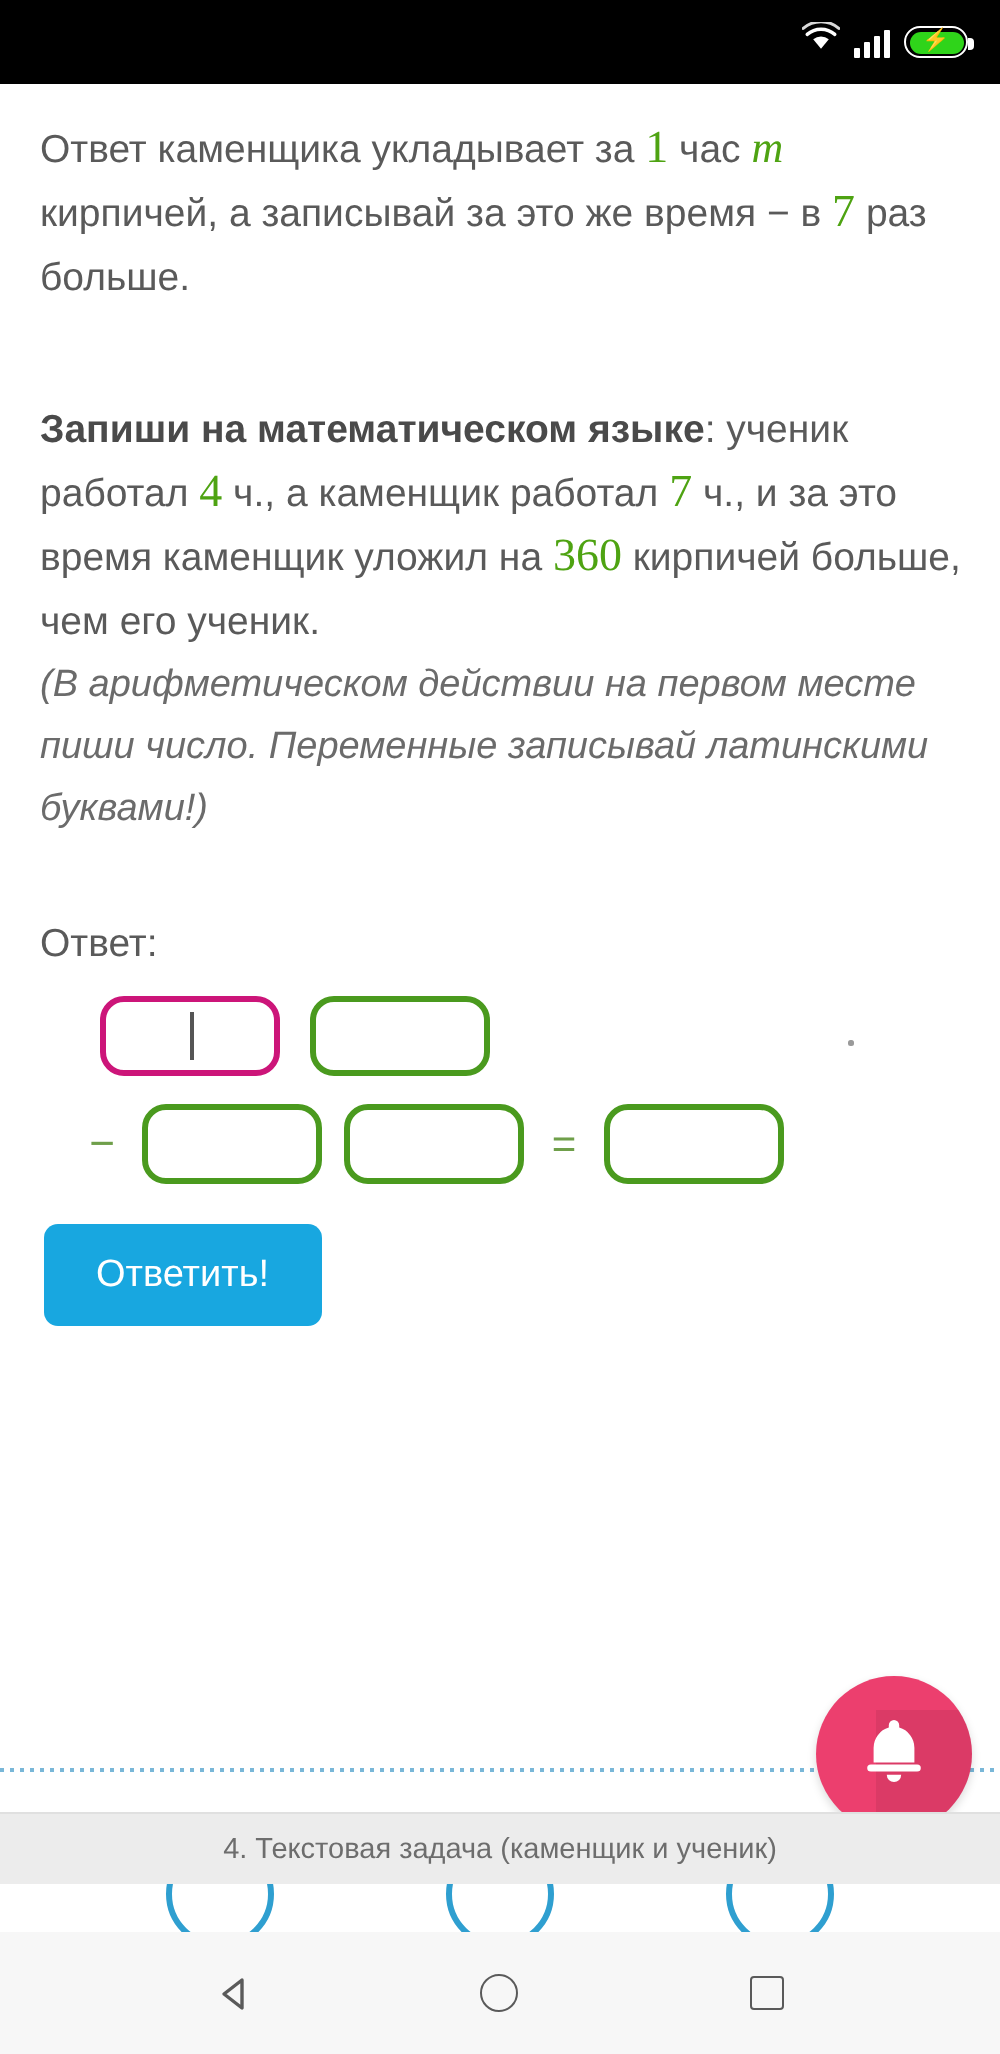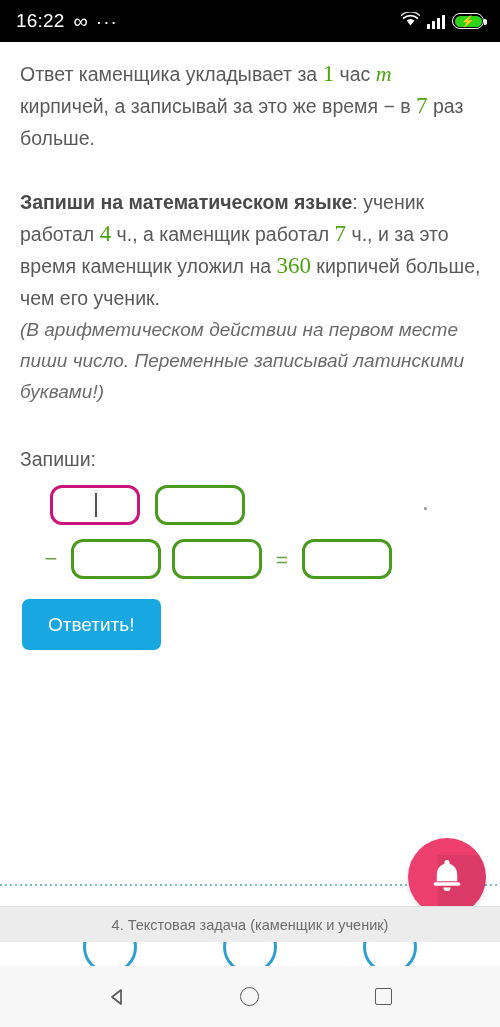--- a/index.html
+++ b/index.html
@@ -110,21 +110,21 @@
     position: relative;
     overflow: hidden;
   }
 
   .para {
     font-size: 19.5px;
     line-height: 32px;
     color: #5a5a5a;
     margin-bottom: 0;
   }
-  .para + .para { margin-top: 32px; }
+  .para + .para { margin-top: 44px; }
 
   .hl {
     color: #4ea312;
     font-size: 23px;
     font-family: "Liberation Serif", serif;
     line-height: 1;
   }
   .var {
     color: #4ea312;
     font-family: "Liberation Serif", serif;
@@ -326,25 +326,20 @@
   .nav-recent {
     width: 17px; height: 17px;
     border: 1.8px solid #5a5a5a;
     border-radius: 2px;
   }
 </style>
 </head>
 <body>
 
 <div class="status-bar">
-  <div class="status-left">
-    <span class="status-clock">16:22</span>
-    <span class="infinity-icon">∞</span>
-    <span class="dots-icon">···</span>
-  </div>
   <div class="status-right">
     <span class="wifi-icon">
       <svg width="19" height="15" viewBox="0 0 19 15">
         <path d="M9.5 13.4 L5.6 8.6 A6.2 6.2 0 0 1 13.4 8.6 Z" fill="#ffffff"></path>
         <path d="M2.6 6.2 A10.5 10.5 0 0 1 16.4 6.2" stroke="#ffffff" stroke-width="1.7" fill="none" stroke-linecap="round"></path>
         <path d="M0.6 3.2 A13.5 13.5 0 0 1 18.4 3.2" stroke="#ffffff" stroke-width="1.5" fill="none" stroke-linecap="round" opacity="0.85"></path>
       </svg>
     </span>
     <span class="signal-icon">
       <i></i>
@@ -366,21 +361,21 @@
     <span>Ответ каменщика укладывает за </span><span class="hl">1</span><span> час </span><span class="var">m</span><span> кирпичей, а записывай за это же время − в </span><span class="hl">7</span><span> раз больше.</span>
   </p>
 
   <p class="para">
     <span class="bold">Запиши на математическом языке</span><span>: ученик работал </span><span class="hl">4</span><span> ч., а каменщик работал </span><span class="hl">7</span><span> ч., и за это время каменщик уложил на </span><span class="hl">360</span><span> кирпичей больше, чем его ученик.</span>
   </p>
 
   <p class="note">(В арифметическом действии на первом месте пиши число. Переменные записывай латинскими буквами!)</p>
 
   <div class="answer-block">
-    <div class="answer-label">Запиши:</div>
+    <div class="answer-label">Ответ:</div>
 
     <div class="expr-row row1">
       <div class="ans-box focused">
         <span class="caret"></span>
       </div>
       <div class="ans-box"></div>
       <span class="trailing-dot"></span>
     </div>
 
     <div class="expr-row row2">

